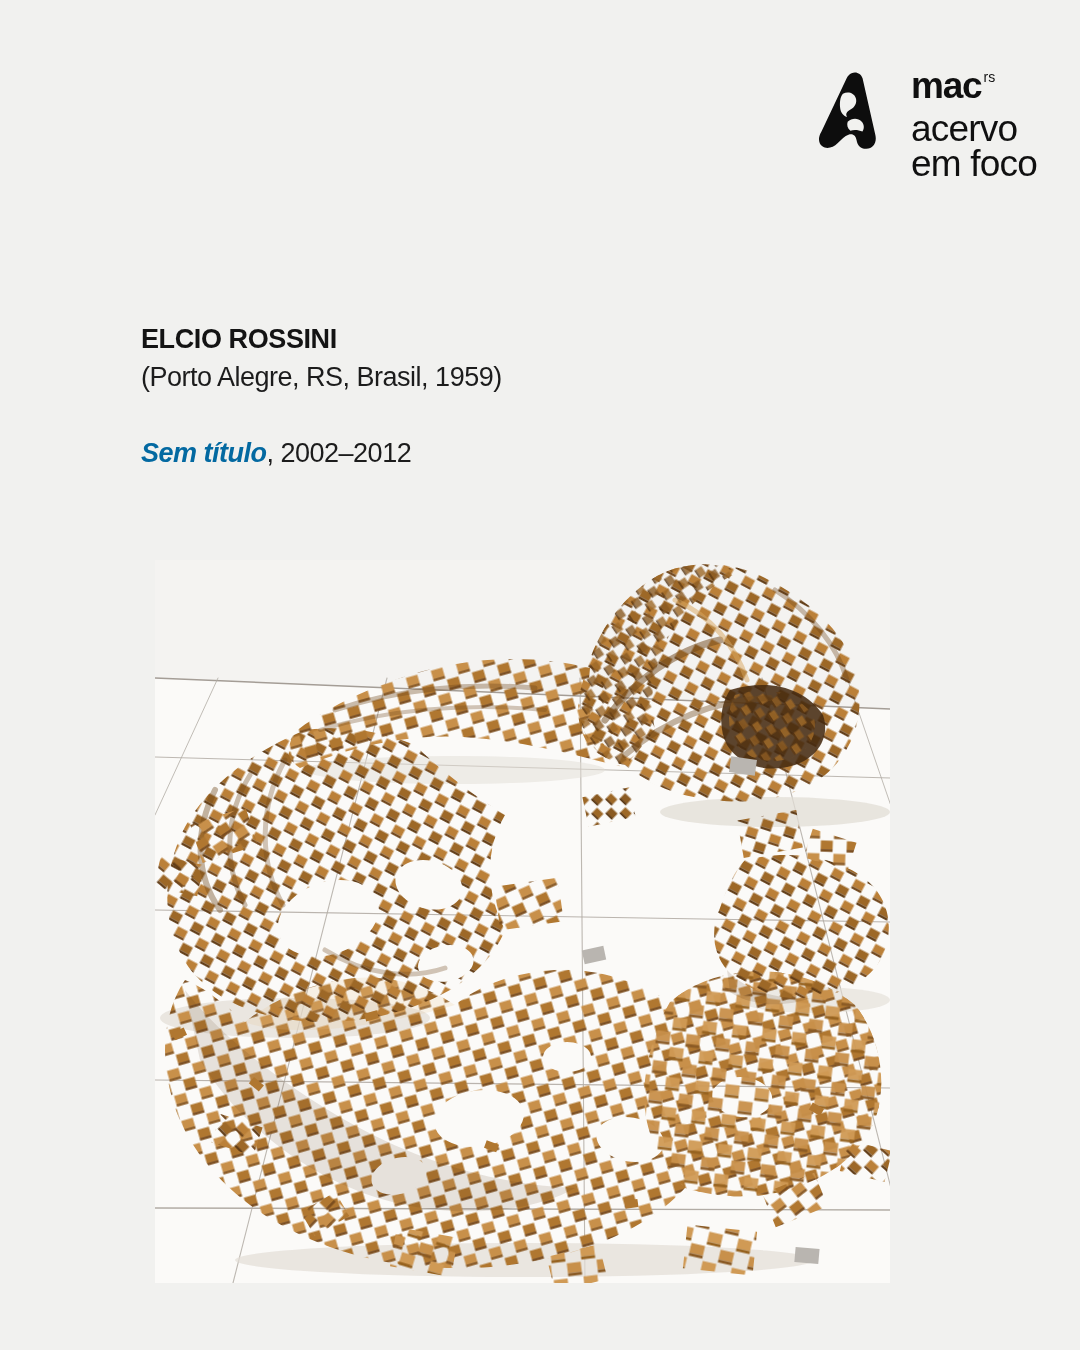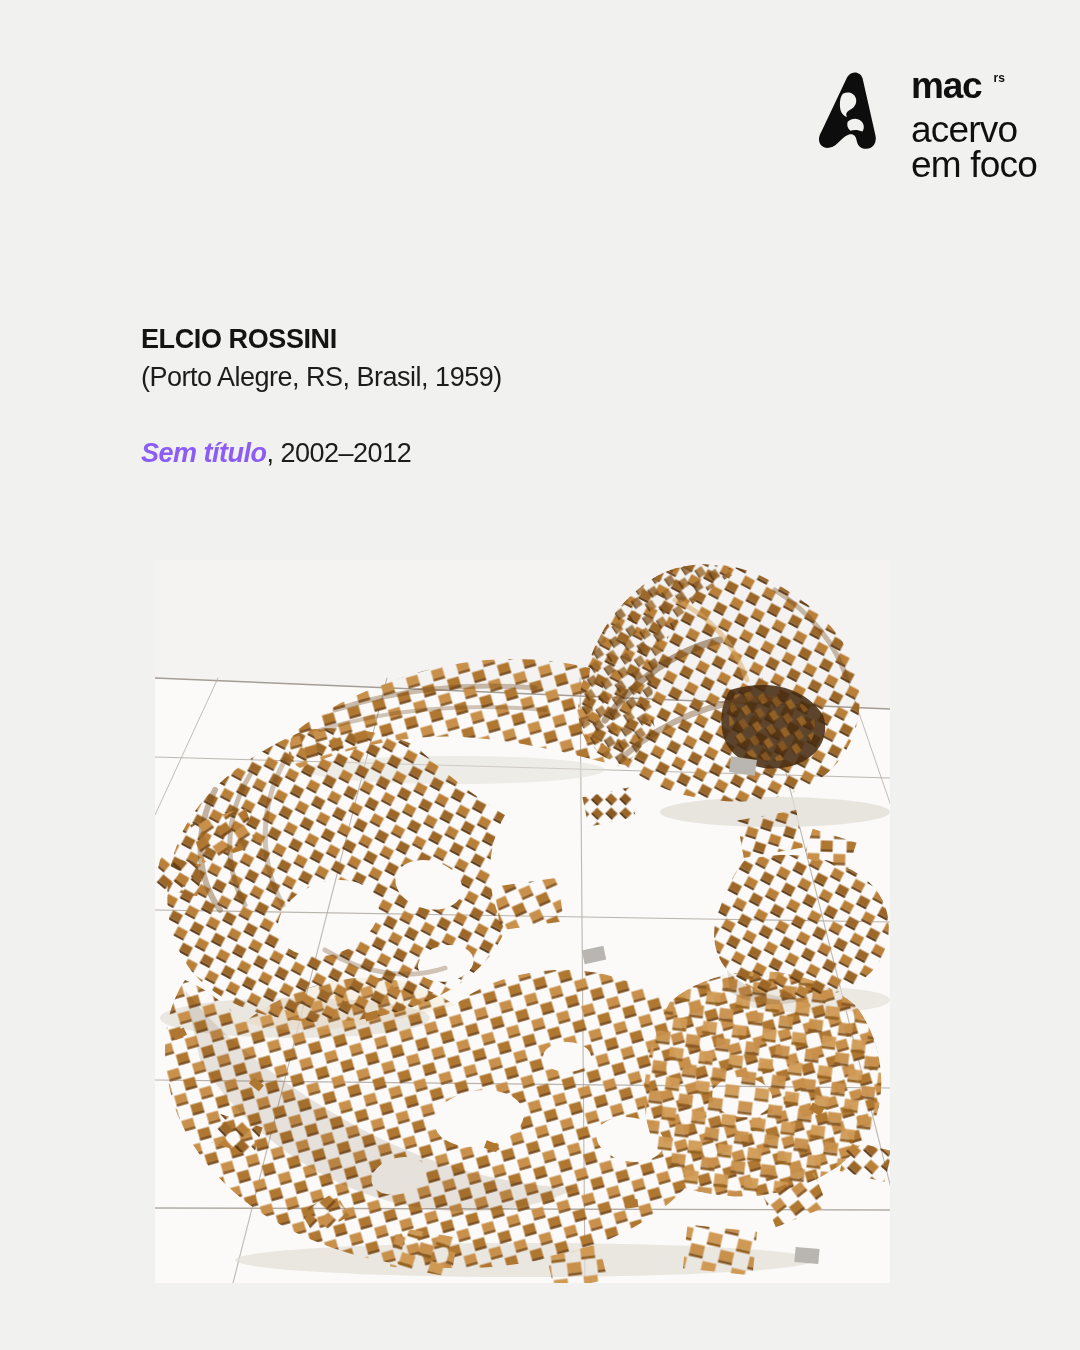--- a/index.html
+++ b/index.html
@@ -19,30 +19,30 @@
     position:relative;
     overflow:hidden;
   }
   .canvas{position:absolute;inset:0;width:1080px;height:1350px;}
 
   
   .logo{position:absolute;top:68px;left:813px;display:flex;align-items:flex-start;}
   .logo-mark{width:74px;height:80px;margin-top:4px;}
   .logo-text{margin-left:24px;line-height:35px;font-size:37px;letter-spacing:-0.8px;color:#101010;}
   .logo-brand{font-weight:700;letter-spacing:-1.2px;}
-  .logo-sup{font-size:12px;font-weight:700;position:relative;top:-16px;margin-left:12px;letter-spacing:0;}
+  .logo-sup{font-size:14px;font-weight:400;position:relative;top:-16px;margin-left:2px;letter-spacing:0;}
   .logo-line{font-weight:400;}
 
   
   .info{position:absolute;left:141px;top:320px;}
   .artist-name{font-size:27px;font-weight:700;letter-spacing:-0.4px;line-height:38px;}
   .artist-origin{font-size:27px;font-weight:400;letter-spacing:-0.5px;line-height:38px;color:#1c1c1c;}
   .work{margin-top:39px;}
   .work-line{font-size:27px;font-weight:400;letter-spacing:-0.5px;line-height:37px;color:#1c1c1c;}
-  .work-title{font-weight:700;font-style:italic;color:#8b5cf6;}
+  .work-title{font-weight:700;font-style:italic;color:#0369a1;}
 
   
   .photo{position:absolute;left:155px;top:560px;width:735px;height:723px;background:var(--wall);}
   .photo svg{display:block;width:735px;height:723px;}
 </style>
 </head>
 <body>
 
 <div class="canvas">
 

